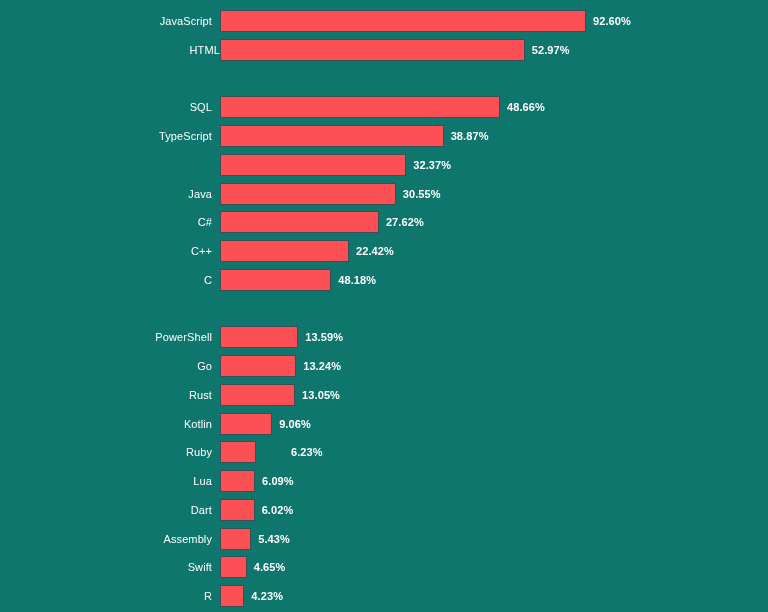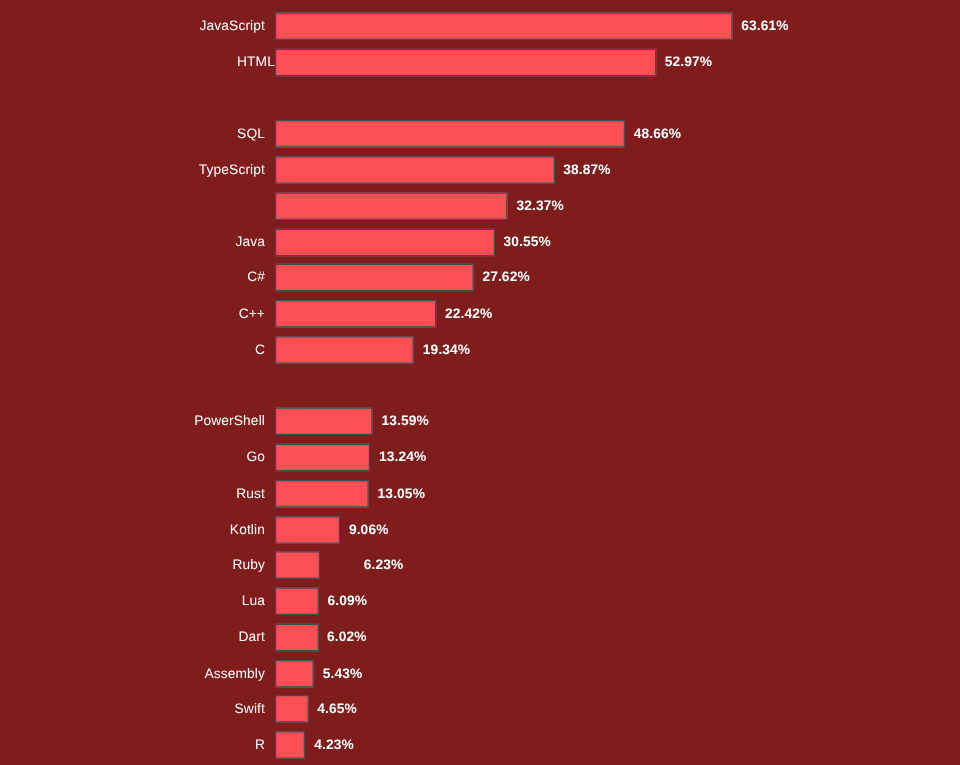--- a/index.html
+++ b/index.html
@@ -65,27 +65,27 @@
     color: #ffffff;
     font-size: 11px;
     font-weight: bold;
     white-space: nowrap;
     letter-spacing: 0.1px;
   }
 </style>
 </head>
 <body>
 
-<div id="chart-root" style="background: #7f1d1d;">
+<div id="chart-root" style="background: #0f766e;">
     <div class="bar-row" style="top: 10px;">
       <div class="cat-label" style="color: rgb(255, 255, 255);">JavaScript</div>
       <div class="bar-track" style="width: 366px;">
         <div class="bar-fill" style="width: 366px; background: rgb(252, 80, 85); border-color: rgb(58, 79, 85);"></div>
       </div>
-      <div class="val-label" style="left: 593px; color: rgb(255, 255, 255);">63.61%</div>
+      <div class="val-label" style="left: 593px; color: rgb(255, 255, 255);">92.60%</div>
     </div>
     <div class="bar-row" style="top: 38.75px;">
       <div class="cat-label" style="color: rgb(255, 255, 255); padding-left: 34px;">HTML/CSS</div>
       <div class="bar-track" style="width: 304.779px;">
         <div class="bar-fill" style="width: 304.779px; background: rgb(252, 80, 85); border-color: rgb(58, 79, 85);"></div>
       </div>
       <div class="val-label" style="left: 531.779px; color: rgb(255, 255, 255);">52.97%</div>
     </div>
     <div class="bar-row" style="top: 96.25px;">
       <div class="cat-label" style="color: rgb(255, 255, 255);">SQL</div>
@@ -126,21 +126,21 @@
       <div class="bar-track" style="width: 129px;">
         <div class="bar-fill" style="width: 129px; background: rgb(252, 80, 85); border-color: rgb(58, 79, 85);"></div>
       </div>
       <div class="val-label" style="left: 356px; color: rgb(255, 255, 255);">22.42%</div>
     </div>
     <div class="bar-row" style="top: 268.75px;">
       <div class="cat-label" style="color: rgb(255, 255, 255);">C</div>
       <div class="bar-track" style="width: 111.279px;">
         <div class="bar-fill" style="width: 111.279px; background: rgb(252, 80, 85); border-color: rgb(58, 79, 85);"></div>
       </div>
-      <div class="val-label" style="left: 338.279px; color: rgb(255, 255, 255);">19.34%</div>
+      <div class="val-label" style="left: 338.279px; color: rgb(255, 255, 255);">48.18%</div>
     </div>
     <div class="bar-row" style="top: 326.25px;">
       <div class="cat-label" style="color: rgb(255, 255, 255);">PowerShell</div>
       <div class="bar-track" style="width: 78.1943px;">
         <div class="bar-fill" style="width: 78.1943px; background: rgb(252, 80, 85); border-color: rgb(58, 79, 85);"></div>
       </div>
       <div class="val-label" style="left: 305.194px; color: rgb(255, 255, 255);">13.59%</div>
     </div>
     <div class="bar-row" style="top: 355px;">
       <div class="cat-label" style="color: rgb(255, 255, 255);">Go</div>

